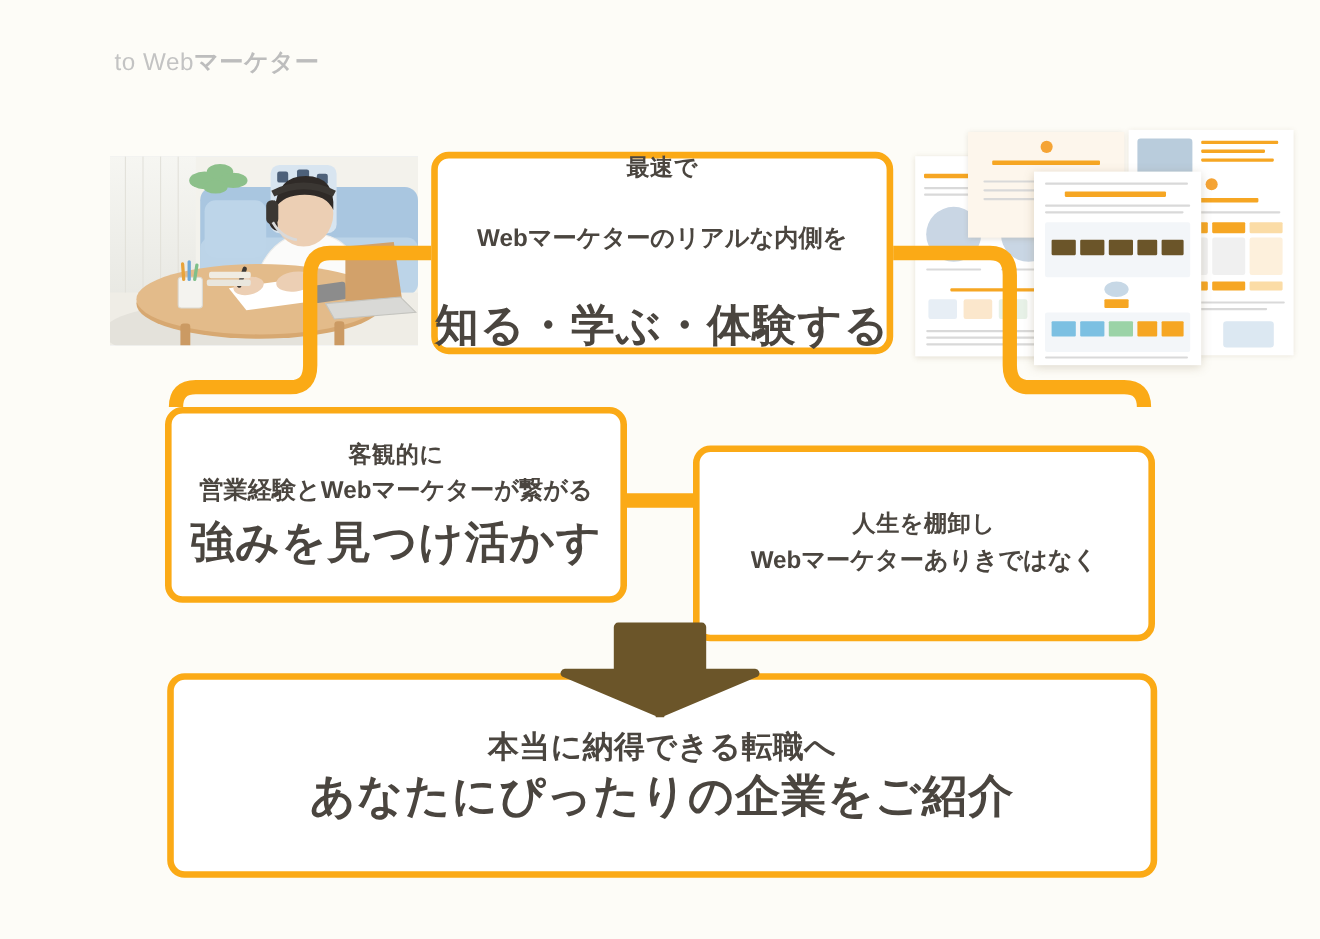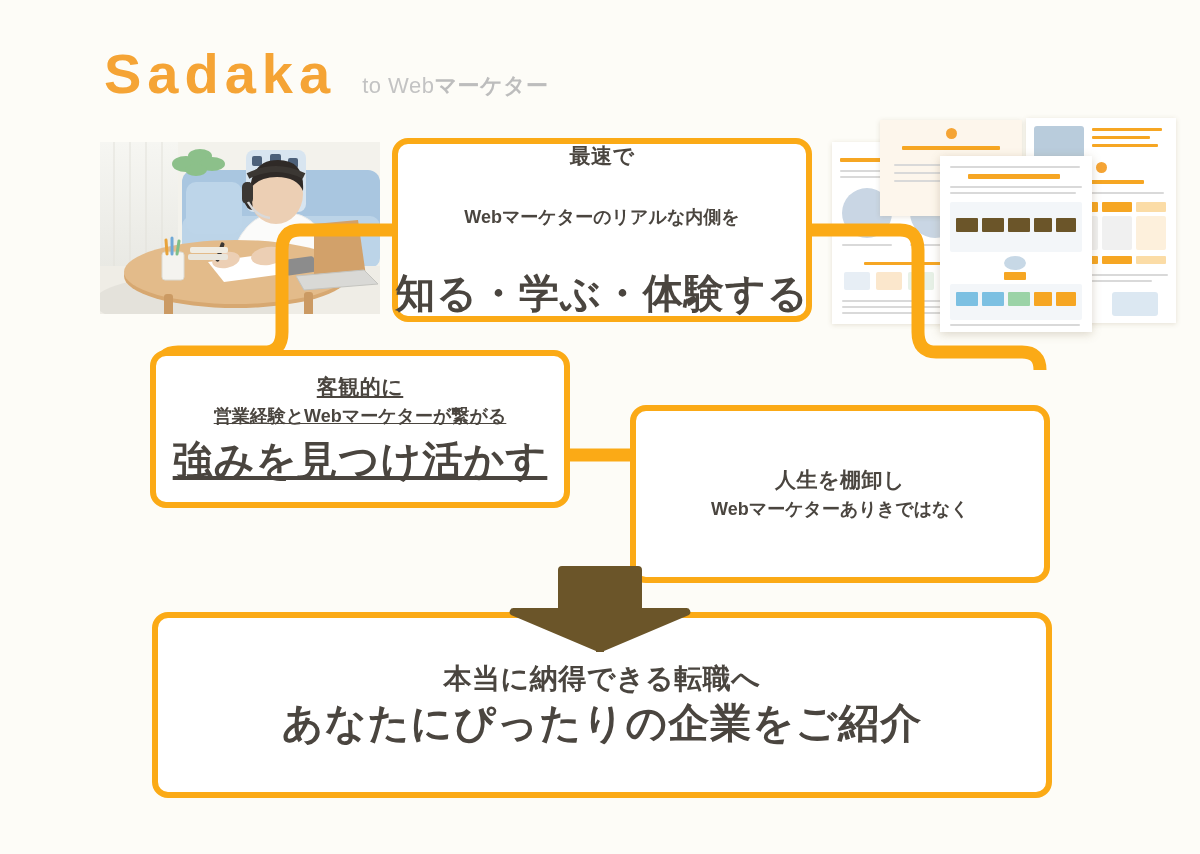--- a/index.html
+++ b/index.html
@@ -133,42 +133,42 @@
     justify-content: center;
     text-align: center;
   }
   .box .line-1 {
     font-size: 21px;
     font-weight: bold;
     letter-spacing: 0.5px;
     line-height: 1.35;
   }
   .box .line-2 {
-    font-size: 18px;
+    font-size: 22px;
     font-weight: bold;
     letter-spacing: 0;
     line-height: 1.4;
     margin-top: 2px;
   }
   .box .line-3 {
     font-size: 40px;
     font-weight: bold;
     letter-spacing: 1px;
     line-height: 1.25;
     margin-top: 6px;
     white-space: nowrap;
   }
 
   #box-top {
     left: 392px; top: 138px;
     width: 420px; height: 184px; gap: 32px;
   }
   #box-left {
-    left: 150px; top: 350px;
-    width: 420px; height: 158px; text-decoration: underline;
+    left: 150px; top: 370px;
+    width: 420px; height: 178px;
   }
   #box-right {
     left: 630px; top: 366px;
     width: 420px; height: 178px; margin-top: 39px;
   }
   #box-bottom {
     left: 152px; top: 612px;
     width: 900px; height: 186px;
   }
   #box-bottom .line-1 { font-size: 28px; }
@@ -182,21 +182,20 @@
     width: 188px;
     height: 90px;
   }
 </style>
 </head>
 <body>
 
 <div class="stage">
 
   <div class="logo-row">
-    <div class="logo-main">Sadaka</div>
     <div class="logo-sub">
       <span class="light">to Web</span><span class="strong">マーケター</span>
     </div>
   </div>
 
   <div class="photo">
     <svg width="280" height="172" viewBox="0 0 280 172">
       <defs>
         <linearGradient id="curtain" x1="0" y1="0" x2="0" y2="1">
           <stop offset="0" stop-color="#f6f6f2"></stop>

